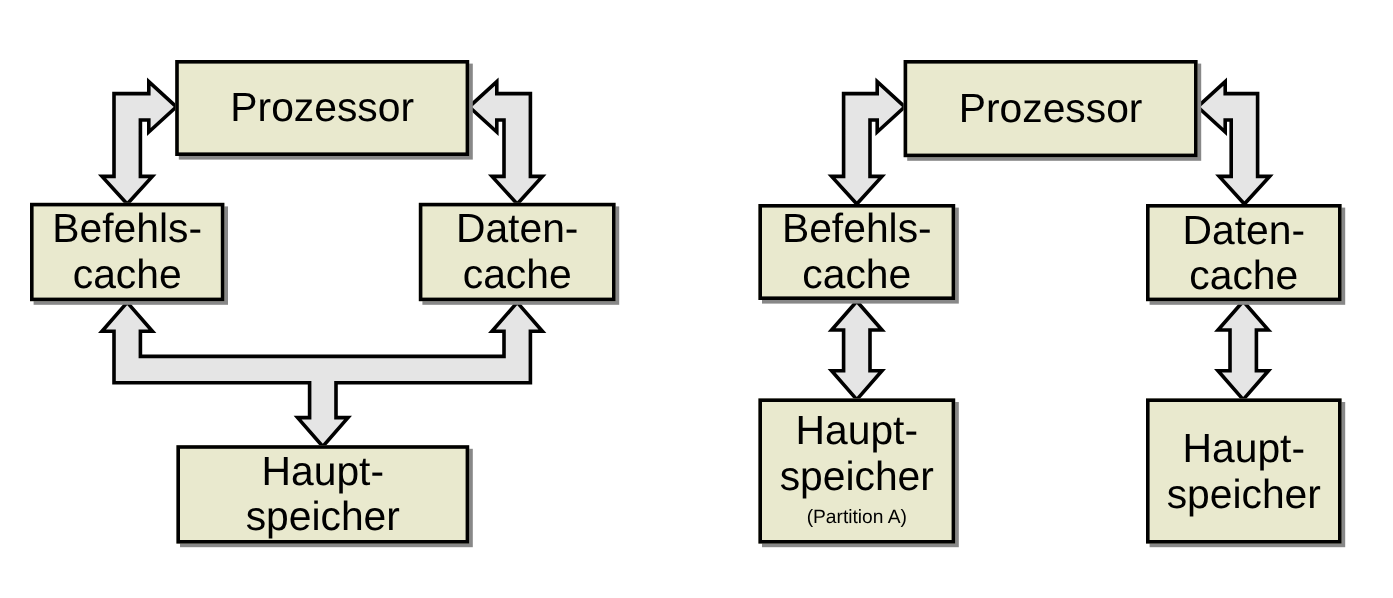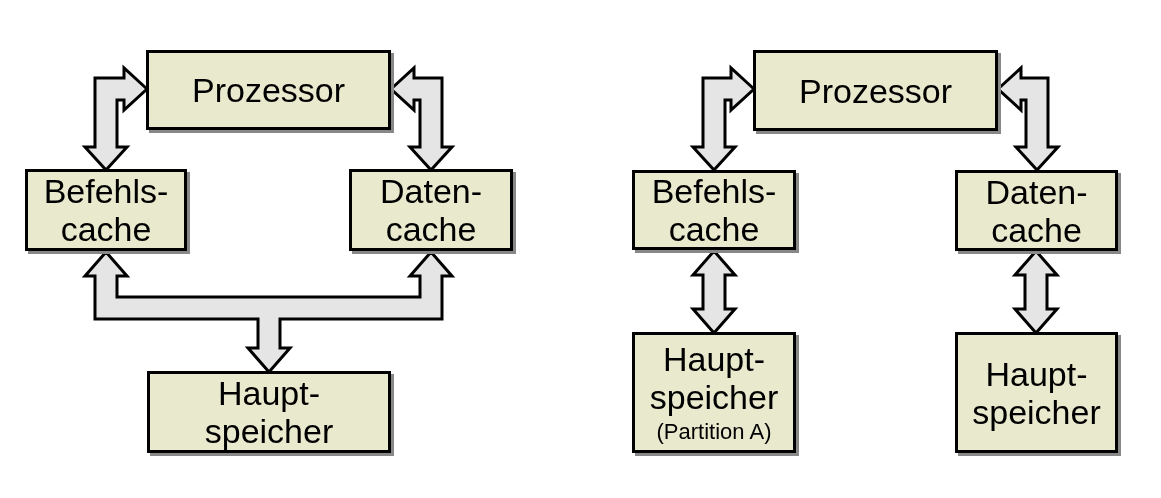--- a/index.html
+++ b/index.html
@@ -41,21 +41,21 @@
     justify-content: center;
     font-size: 34px;
     line-height: 38px;
   }
   .node .line {
     display: block;
     white-space: nowrap;
   }
   .node .sublabel {
     display: block;
-    font-size: 22px;
+    font-size: 16px;
     line-height: 26px;
     margin-top: 3px;
     white-space: nowrap;
   }
 </style>
 </head>
 <body>
 
 <div class="canvas">
 

